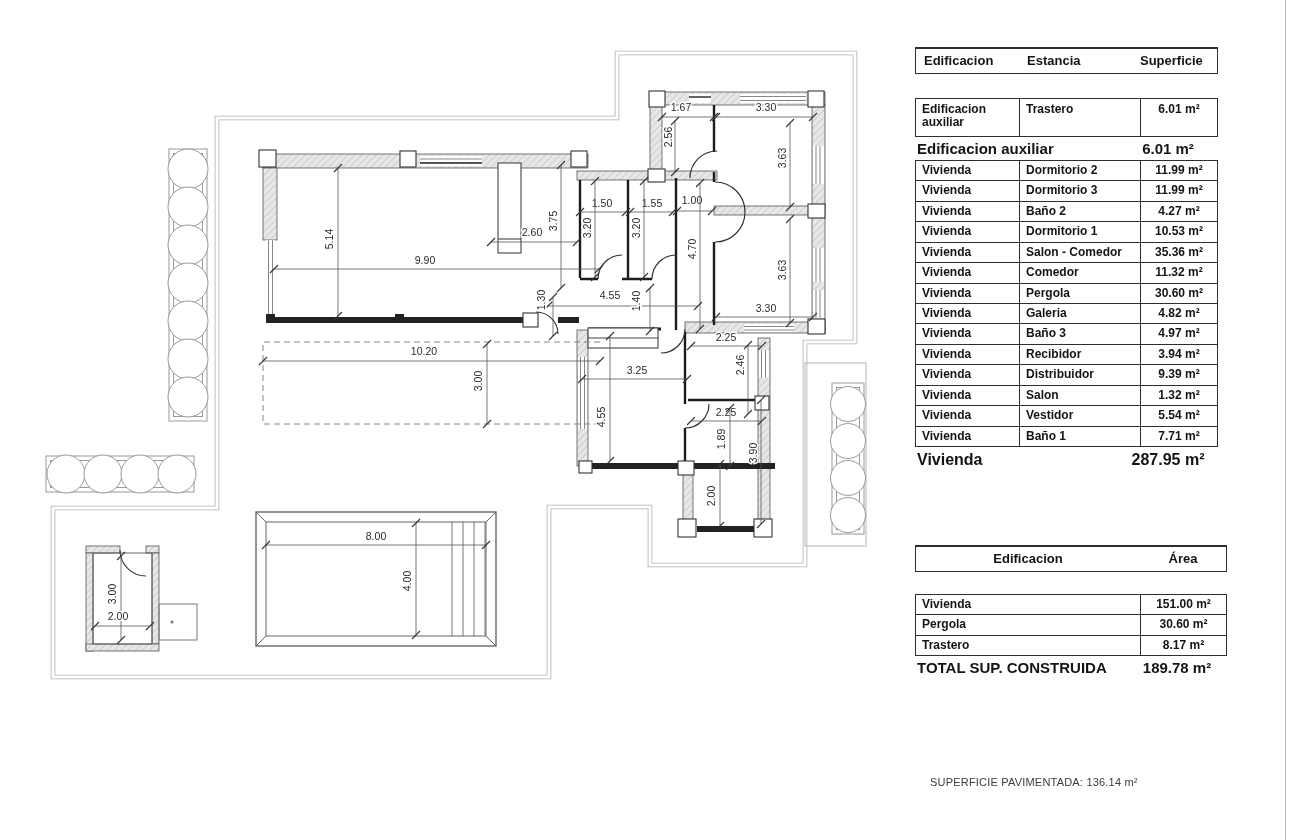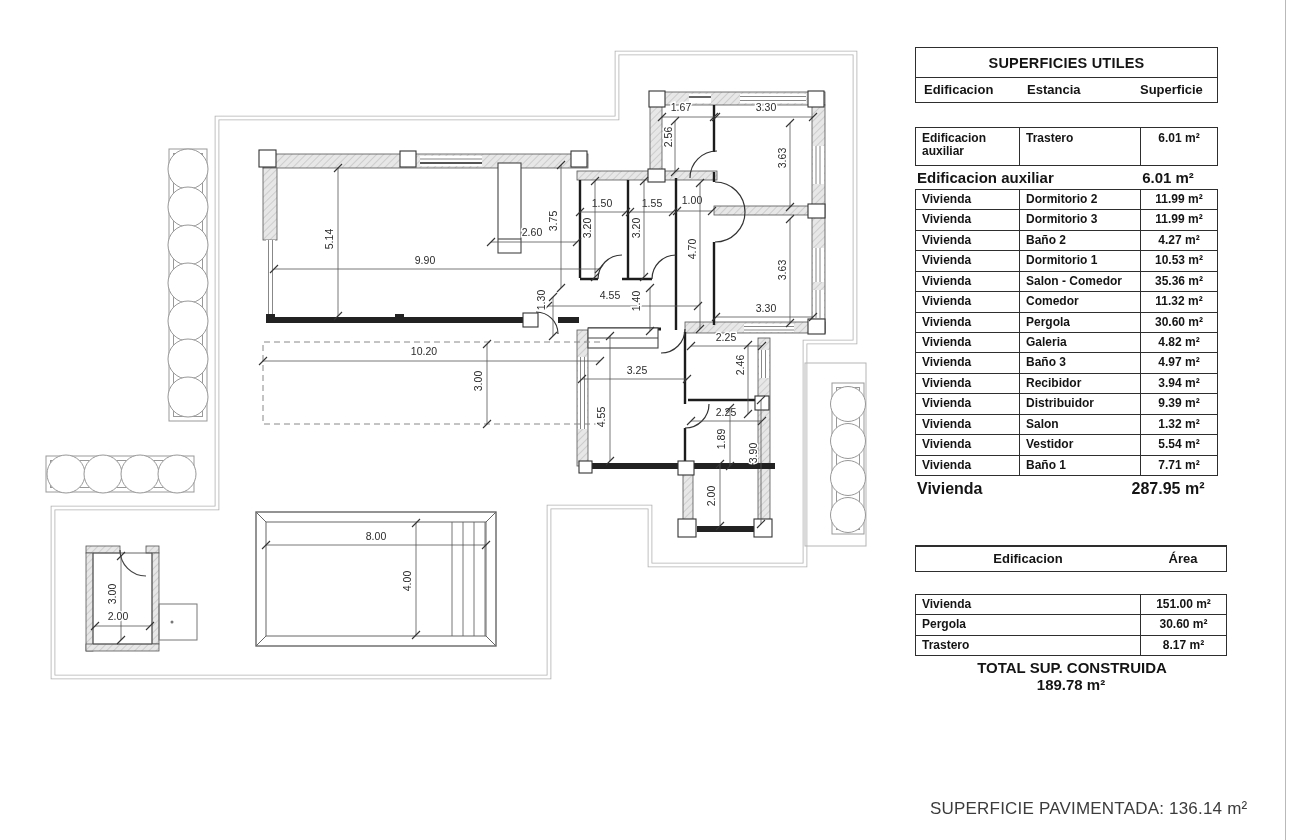--- a/index.html
+++ b/index.html
@@ -36,21 +36,21 @@
   .row + .row{border-top:1.1px solid #2e2e2e;}
   .c{font-size:12px;padding:3px 0 3px 6px;line-height:1.12;}
   .cv{text-align:center;padding-left:0;}
   .c + .c{border-left:1.1px solid #2e2e2e;}
   .auxrow .c{padding-top:4px;padding-bottom:6px;}
   .sub{display:flex;align-items:center;justify-content:space-between;padding:2px 0;}
   .sub .sl{font-size:15px;padding-left:2px;}
   .sub .sv{font-size:15px;width:100px;text-align:center;}
   .sub.big .sl,.sub.big .sv{font-size:16px;}
   .sub.aux{padding:3px 0 2px 0;}
-  .note{position:absolute;left:930px;top:799px;font-size:17px;color:#3c3c3c;
+  .note{position:absolute;left:930px;top:776px;font-size:11px;color:#3c3c3c;
         font-weight:normal;letter-spacing:.2px;}
 </style>
 </head>
 <body>
 
 <div class="sheet">
 
   <svg id="plan" width="1290" height="840" viewBox="0 0 1290 840">
     <defs>
       <pattern id="hatch" width="5" height="5" patternUnits="userSpaceOnUse" patternTransform="rotate(45)">
@@ -357,21 +357,20 @@
         <text x="113" y="594" class="dtx" transform="rotate(-90 113 594)">3.00</text>
         <line x1="95" y1="626" x2="150" y2="626" class="dl"></line>
         <line x1="91" y1="630" x2="99" y2="622" class="dt"></line>
         <line x1="146" y1="630" x2="154" y2="622" class="dt"></line>
         <text x="118" y="617" class="dtx">2.00</text>
       </g>
   </svg>
 
   <div class="tbl t1">
     <div class="thead">
-      <div class="ttitle">SUPERFICIES UTILES</div>
       <div class="tcols">
         <div>Edificacion</div>
         <div>Estancia</div>
         <div class="thc-last">Superficie</div>
       </div>
     </div>
     <div class="tbody">
       <div class="row auxrow">
         <div class="c">Edificacion auxiliar</div>
         <div class="c">Trastero</div>
@@ -474,21 +473,21 @@
      </div>
         <div class="row">
        <div class="c">Pergola</div>
        <div class="c cv">30.60 m²</div>
      </div>
         <div class="row">
        <div class="c">Trastero</div>
        <div class="c cv">8.17 m²</div>
      </div>
       </div>
-    <div class="sub" style="margin-top:1px;flex-direction:column;">
+    <div class="sub" style="margin-top:1px;">
       <span class="sl">TOTAL SUP. CONSTRUIDA</span>
       <span class="sv">189.78 m²</span>
     </div>
   </div>
 
   <div class="note">SUPERFICIE PAVIMENTADA: 136.14 m²</div>
 
   <div class="sheet-border"></div>
 </div>
 

